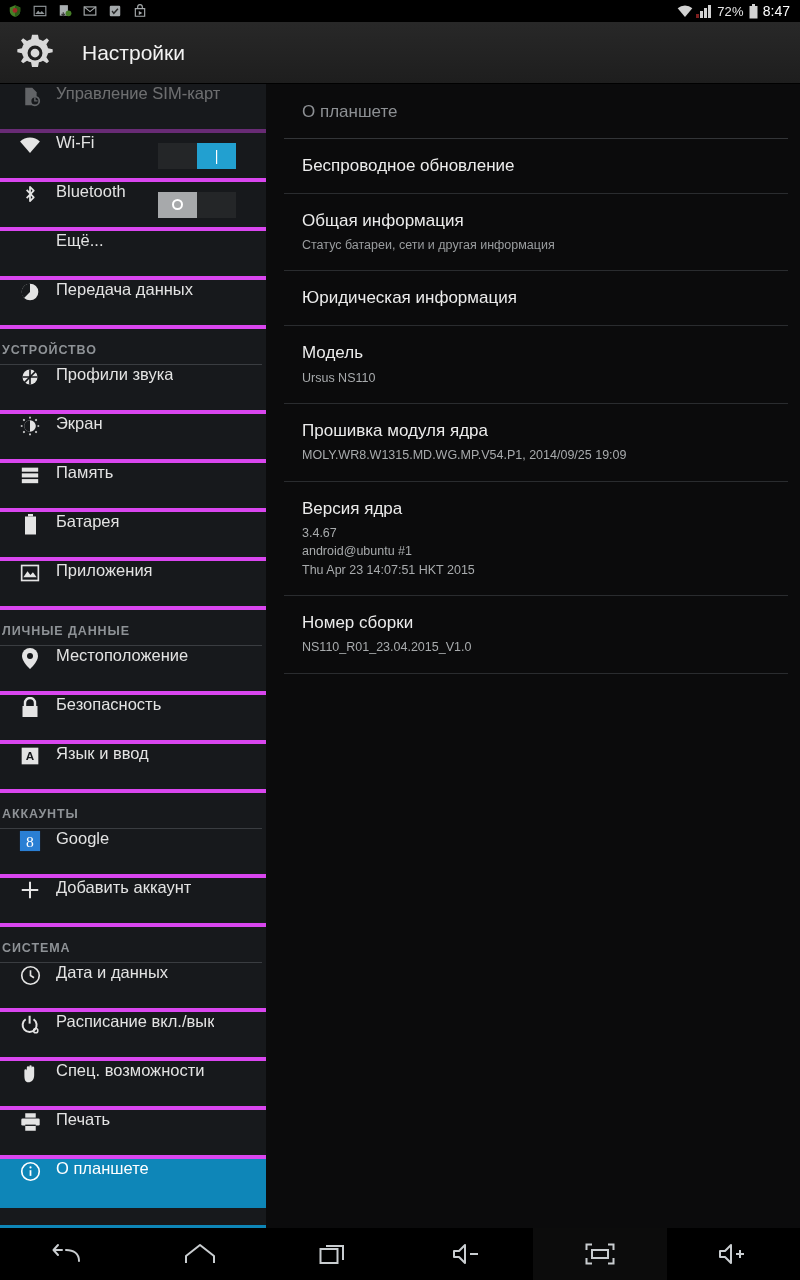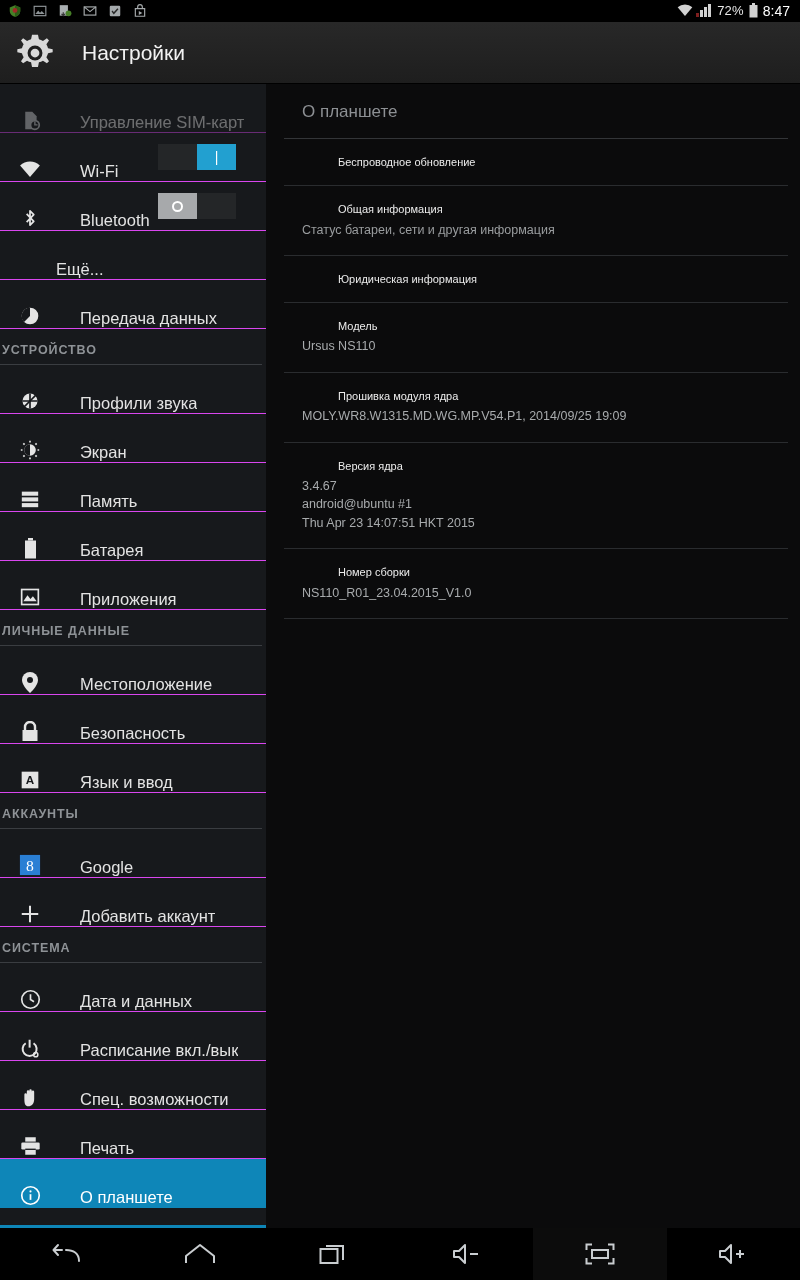--- a/index.html
+++ b/index.html
@@ -12,21 +12,21 @@
   #screen { position:relative; width:800px; height:1280px; background:#0a0a0a; }
 
   
   .statusbar {
     position:absolute; top:0; left:0; width:800px; height:22px;
     background:#000; display:flex; align-items:center;
     padding:0 8px; z-index:40;
   }
   .sb-icons { display:flex; align-items:center; gap:11px; }
   .sb-ic { width:14px; height:14px; position:relative; opacity:.92; }
-  .sb-right { margin-left:auto; display:flex; gap:5px; }
+  .sb-right { margin-left:auto; display:flex; align-items:center; gap:5px; }
   .sb-txt { color:#e8e8e8; font-size:13px; letter-spacing:.2px; }
   .sb-clock { color:#fff; font-size:14px; padding-right:2px; }
 
   
   .actionbar {
     position:absolute; top:22px; left:0; width:800px; height:62px;
     background:linear-gradient(#282828,#1e1e1e);
     border-bottom:1px solid #000;
     display:flex; align-items:center; padding-left:14px; z-index:30;
   }
@@ -38,24 +38,23 @@
     position:absolute; top:0; left:0; width:266px; height:1144px;
     background:#17191c; overflow:hidden;
   }
   .panel {
     position:absolute; top:0; left:266px; width:534px; height:1144px;
     background:#0b0b0c; overflow:hidden;
   }
 
   
   .srow {
-    position:relative; display:flex; align-items:flex-end;
+    position:relative; display:flex; align-items:flex-start;
     height:49px; padding-left:18px;
-    border-bottom:1px solid #d946ef;
-    gap:24px;
+    border-bottom:4px solid #d946ef;
   }
   .srow.sel { background:#0e86b8; border-bottom-color:#0e86b8; }
   .srow.faded { opacity:.42; }
   .srow .sicon {
     width:24px; height:24px; flex:0 0 24px;
     display:flex; align-items:center; justify-content:center;
     margin-right:14px;
   }
   .srow .slabel {
     color:#e3e3e3; font-size:16.5px; white-space:nowrap;
@@ -90,21 +89,21 @@
   
   .ptitle {
     color:#8d9094; font-size:17px;
     padding:18px 0 16px 18px; margin:0 12px 0 18px;
     border-bottom:1px solid #333538;
   }
   .prow {
     padding:16px 18px 16px 18px; margin:0 12px 0 18px;
     border-bottom:1px solid #2a2c2f;
   }
-  .prow .ptitle-txt { color:#ececec; font-size:11px; line-height:1.3;margin-left:36px; }
+  .prow .ptitle-txt { color:#ececec; font-size:17px; line-height:1.3; }
   .prow .psub {
     color:#9a9d9f; font-size:12.5px; margin-top:4px; line-height:1.45;
   }
   .prow .pval {
     color:#a8abad; font-size:12.5px; margin-top:4px; line-height:1.48;
   }
 
   
   .navbar {
     position:absolute; bottom:0; left:0; width:800px; height:52px;

